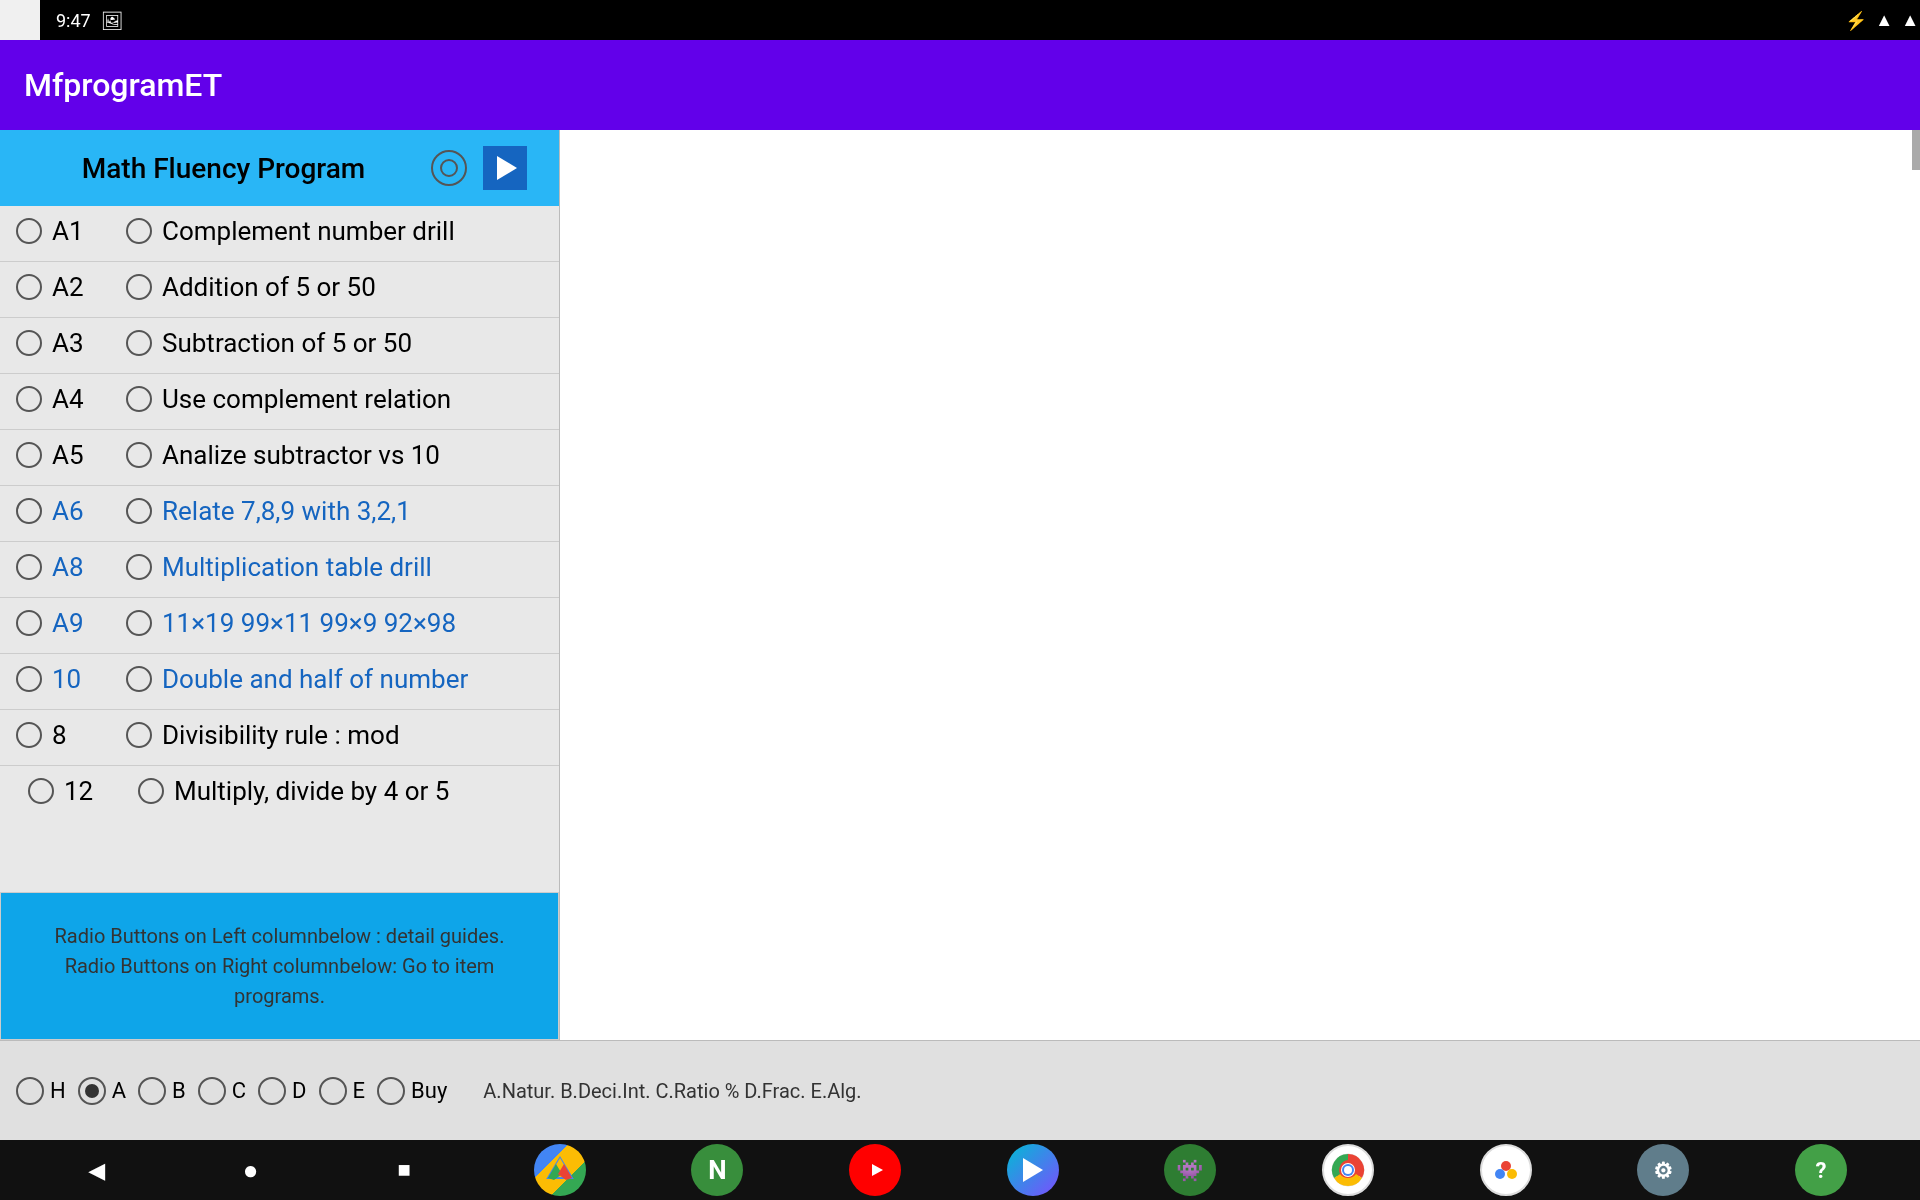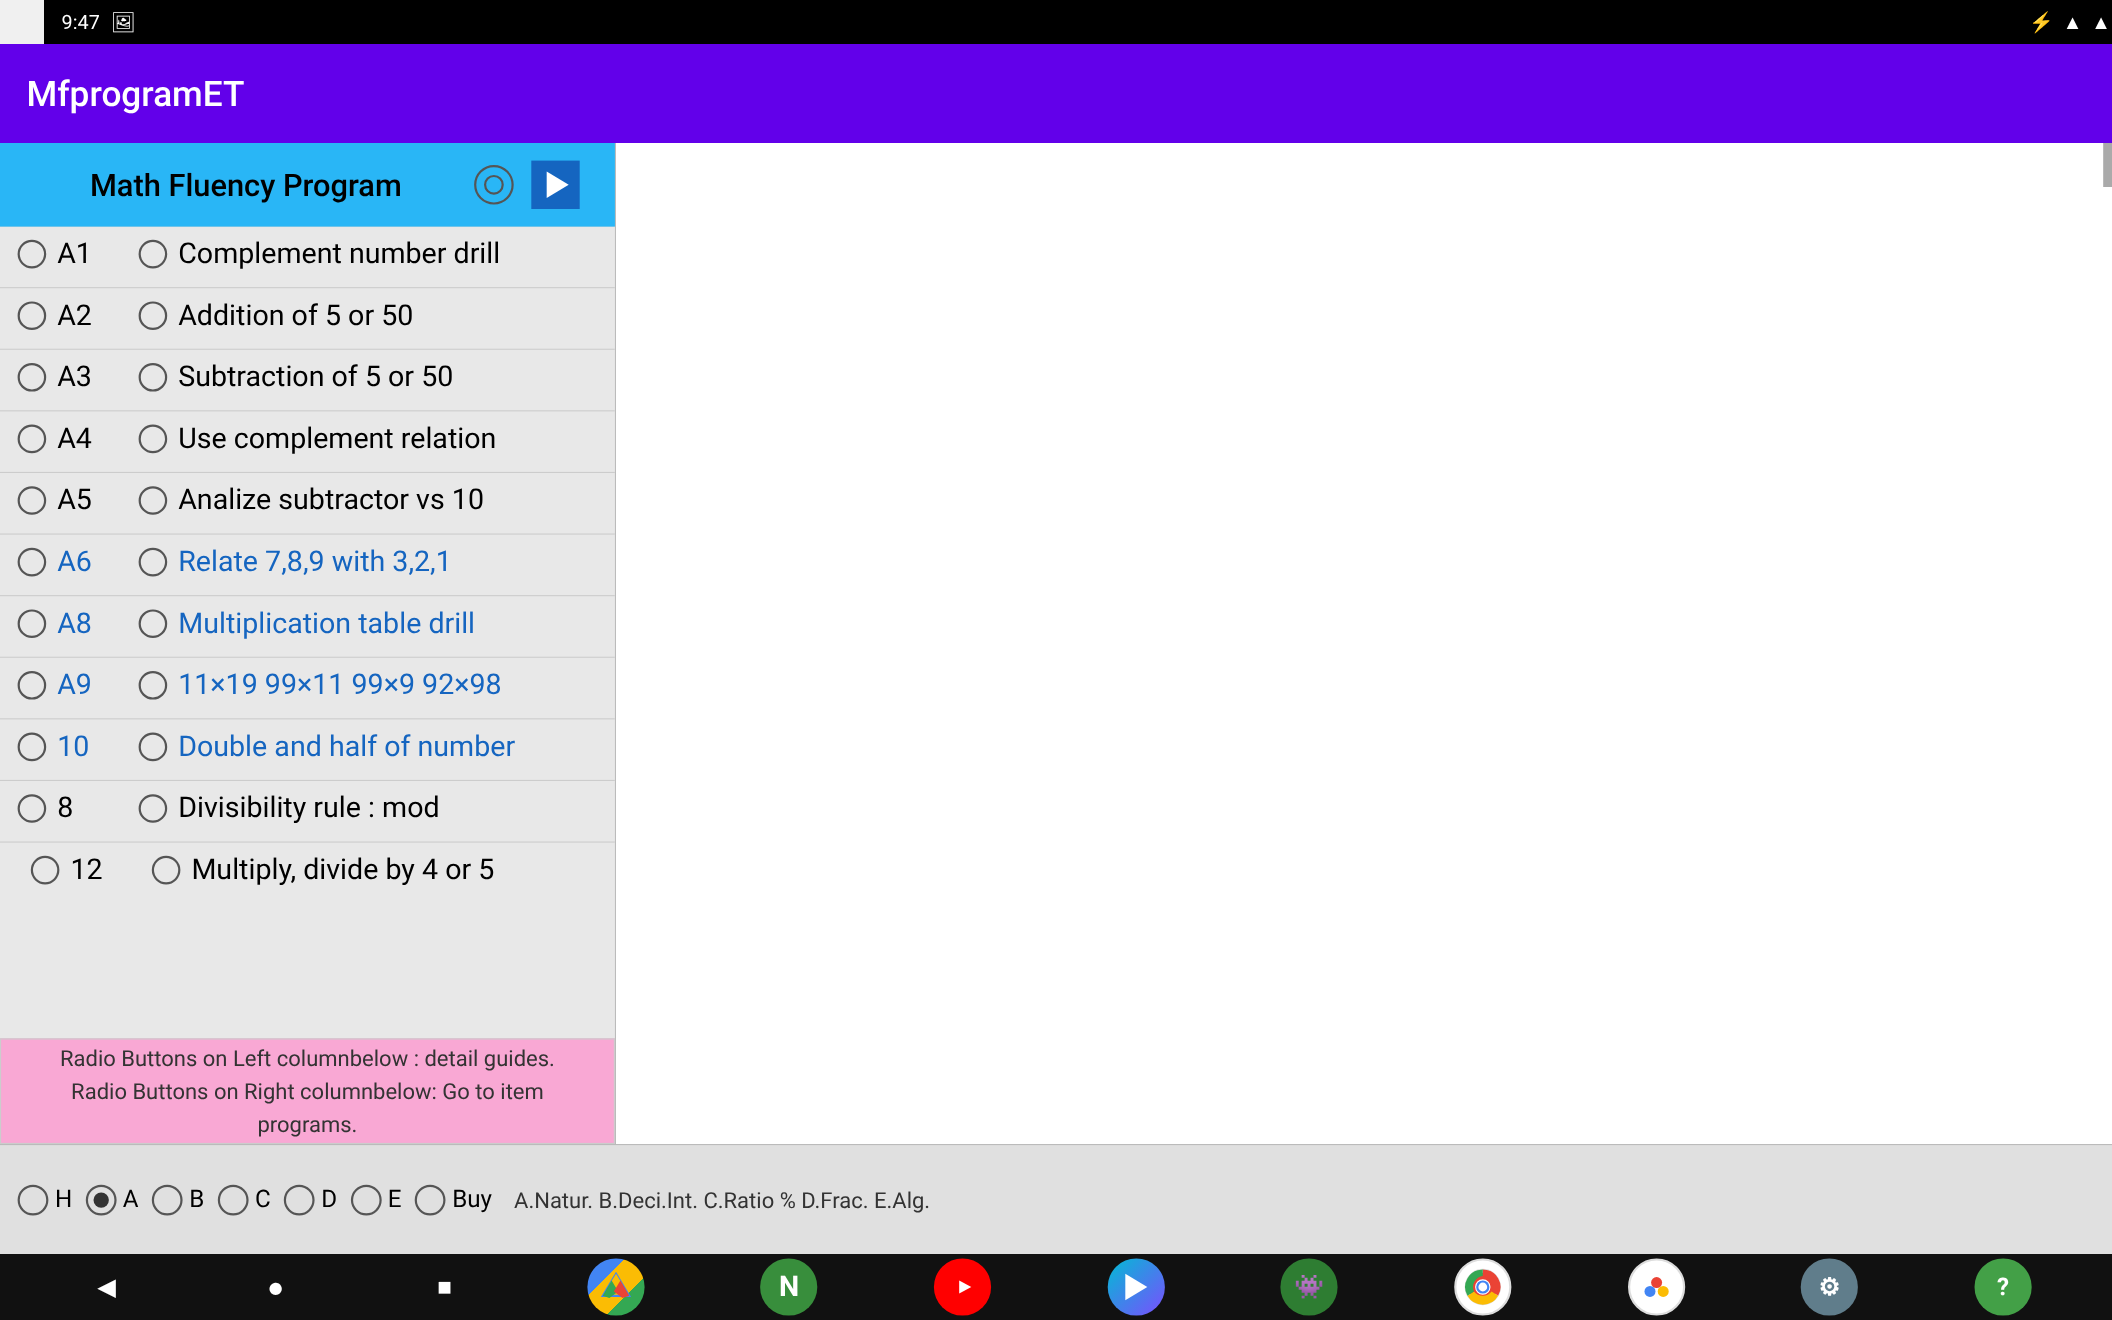--- a/index.html
+++ b/index.html
@@ -171,23 +171,23 @@
     .row-desc {
       font-size: 26px;
       color: #000;
     }
     .row-desc.blue {
       color: #1565c0;
     }
 
     
     #info-box {
-      background: #f9a8d4;
+      background: #0ea5e9;
       border: 1px solid #ccc;
-      padding: 2px;
+      padding: 28px;
       margin: 0;
     }
     #info-text {
       font-size: 20px;
       color: #333;
       text-align: center;
       line-height: 1.5;
     }
 
     
@@ -250,21 +250,21 @@
       height: 28px;
       border-radius: 50%;
       border: 2px solid #555;
       background: transparent;
       cursor: pointer;
       flex-shrink: 0;
     }
     #nav-hint {
       font-size: 20px;
       color: #333;
-      margin-left: 8px;
+      margin-left: 24px;
     }
 
     
     #taskbar {
       width: 100%;
       height: 60px;
       background: #111;
       display: flex;
       align-items: center;
       justify-content: space-around;

